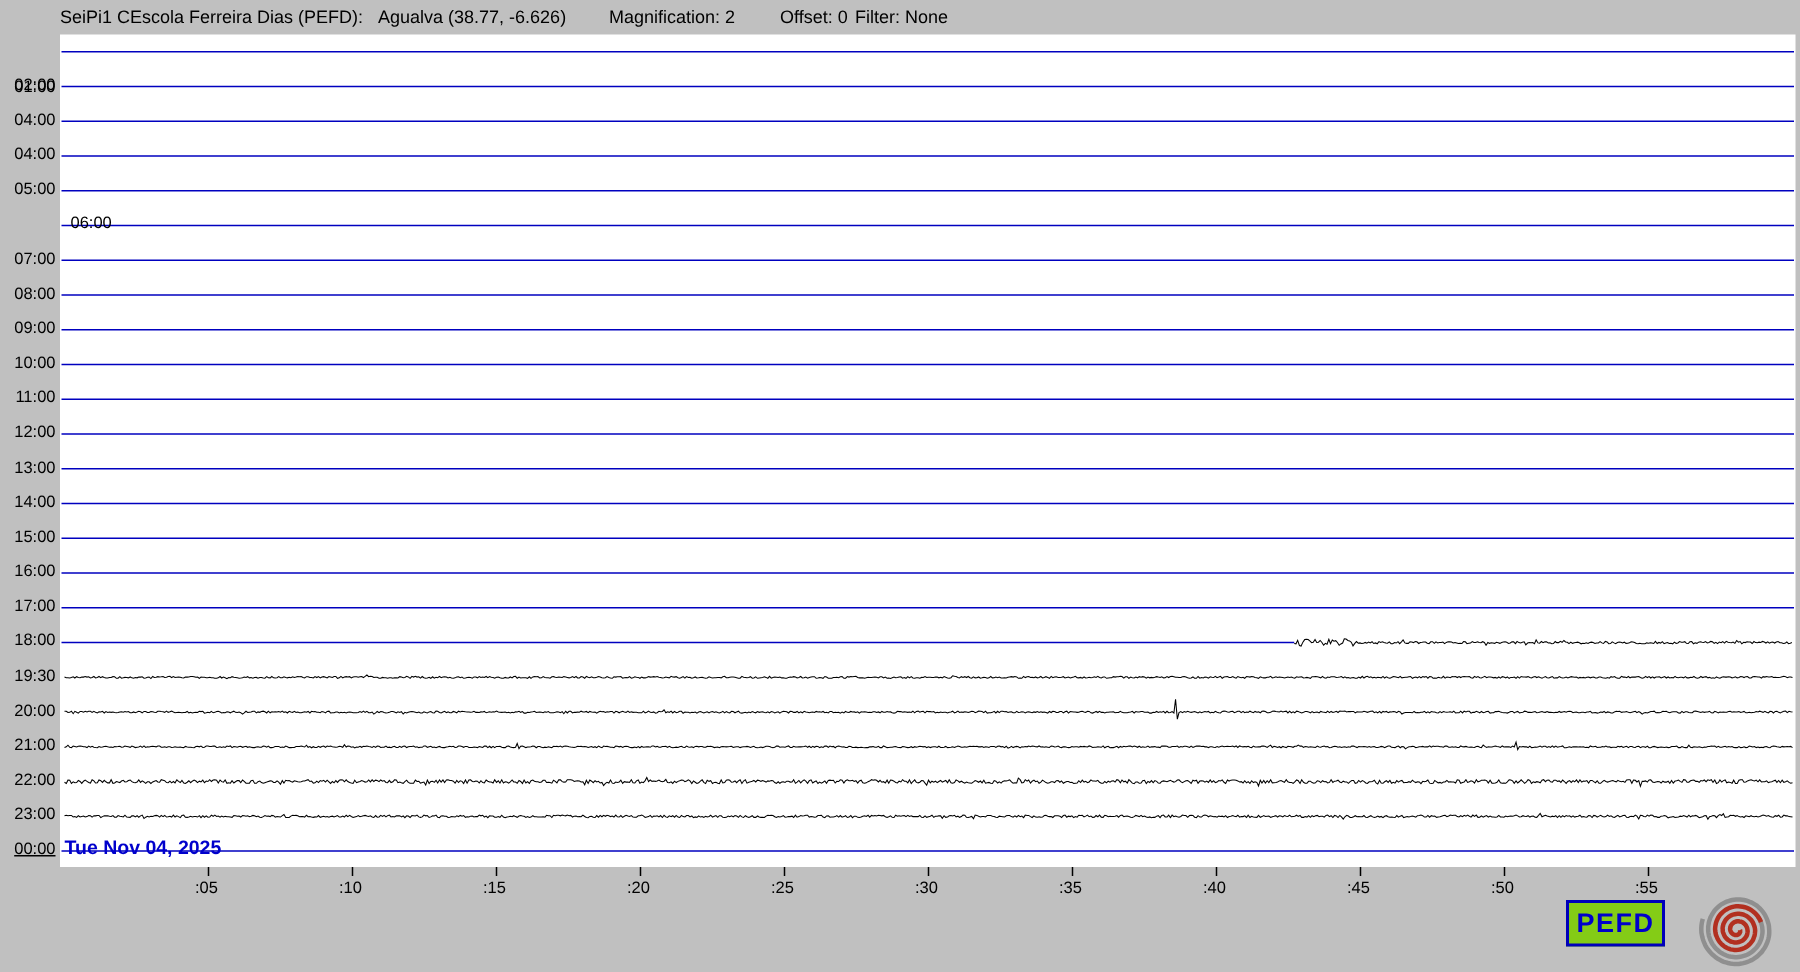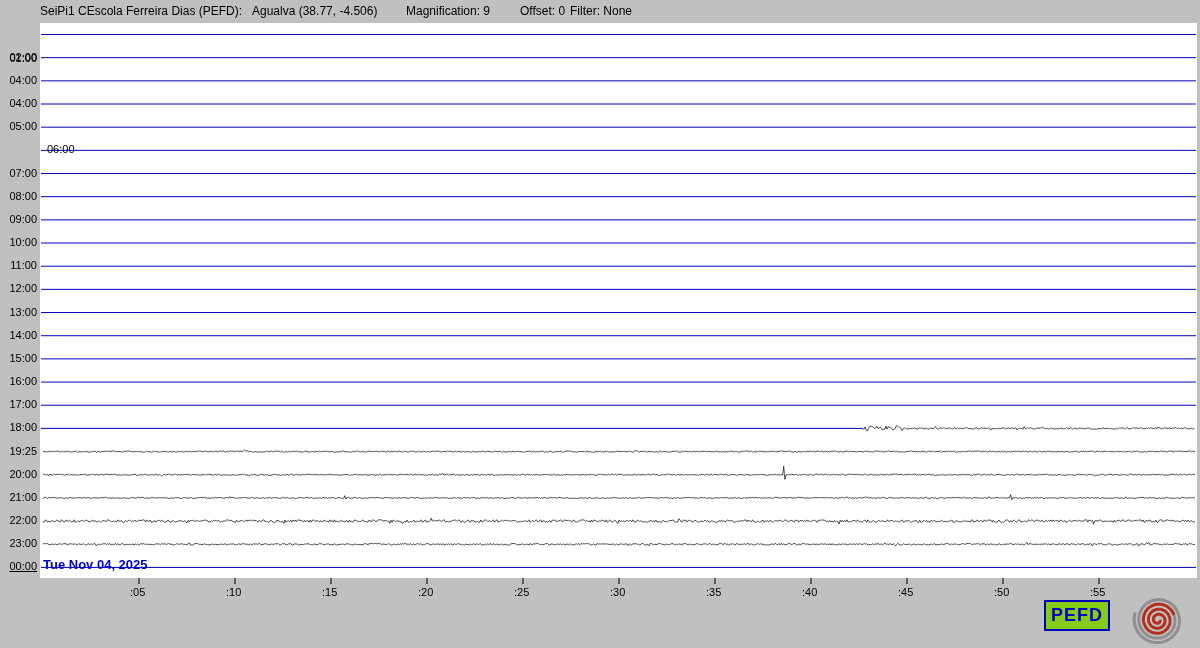--- a/index.html
+++ b/index.html
@@ -24,22 +24,22 @@
     color:#0000cc; font-weight:bold; font-size:18px; letter-spacing:1px;
     text-align:center; line-height:27px;
   }
   #logo { position:absolute; left:1128px; top:592px; }
 </style>
 </head>
 <body>
 
 <div>
   <span class="header-text" style="left:40px">SeiPi1 CEscola Ferreira Dias (PEFD):</span>
-  <span class="header-text" style="left:252px">Agualva (38.77, -4.506)</span>
-  <span class="header-text" style="left:406px">Magnification: 9</span>
+  <span class="header-text" style="left:252px">Agualva (38.77, -6.626)</span>
+  <span class="header-text" style="left:406px">Magnification: 2</span>
   <span class="header-text" style="left:520px">Offset: 0</span>
   <span class="header-text" style="left:570px">Filter: None</span>
 </div>
 
 <svg id="scene" width="1200" height="648">
     <rect x="40" y="23" width="1157" height="555" fill="#ffffff"></rect>
     <line x1="41" y1="34.5" x2="1196" y2="34.5" stroke="#0000bf" stroke-width="1"></line>
     <line x1="41" y1="57.67" x2="1196" y2="57.67" stroke="#0000bf" stroke-width="1"></line>
     <line x1="41" y1="80.84" x2="1196" y2="80.84" stroke="#0000bf" stroke-width="1"></line>
     <line x1="41" y1="104.01" x2="1196" y2="104.01" stroke="#0000bf" stroke-width="1"></line>
@@ -89,21 +89,21 @@
     <div class="hour-label" style="top: 212.86px; left: 1px;">09:00</div>
     <div class="hour-label" style="top: 236.03px; left: 1px;">10:00</div>
     <div class="hour-label" style="top: 259.2px; left: 1px;">11:00</div>
     <div class="hour-label" style="top: 282.37px; left: 1px;">12:00</div>
     <div class="hour-label" style="top: 305.54px; left: 1px;">13:00</div>
     <div class="hour-label" style="top: 328.71px; left: 1px;">14:00</div>
     <div class="hour-label" style="top: 351.88px; left: 1px;">15:00</div>
     <div class="hour-label" style="top: 375.05px; left: 1px;">16:00</div>
     <div class="hour-label" style="top: 398.22px; left: 1px;">17:00</div>
     <div class="hour-label" style="top: 421.39px; left: 1px;">18:00</div>
-    <div class="hour-label" style="top: 444.56px; left: 1px;">19:25</div>
+    <div class="hour-label" style="top: 444.56px; left: 1px;">19:30</div>
     <div class="hour-label" style="top: 467.73px; left: 1px;">20:00</div>
     <div class="hour-label" style="top: 490.9px; left: 1px;">21:00</div>
     <div class="hour-label" style="top: 514.07px; left: 1px;">22:00</div>
     <div class="hour-label" style="top: 537.24px; left: 1px;">23:00</div>
     <div class="hour-label" style="top: 560.41px; left: 1px; text-decoration: underline;">00:00</div>
   </div>
 
 <div id="tick-labels">
     <div class="tick-label" style="left: 130px; top: 586px;">:05</div>
     <div class="tick-label" style="left: 226px; top: 586px;">:10</div>

